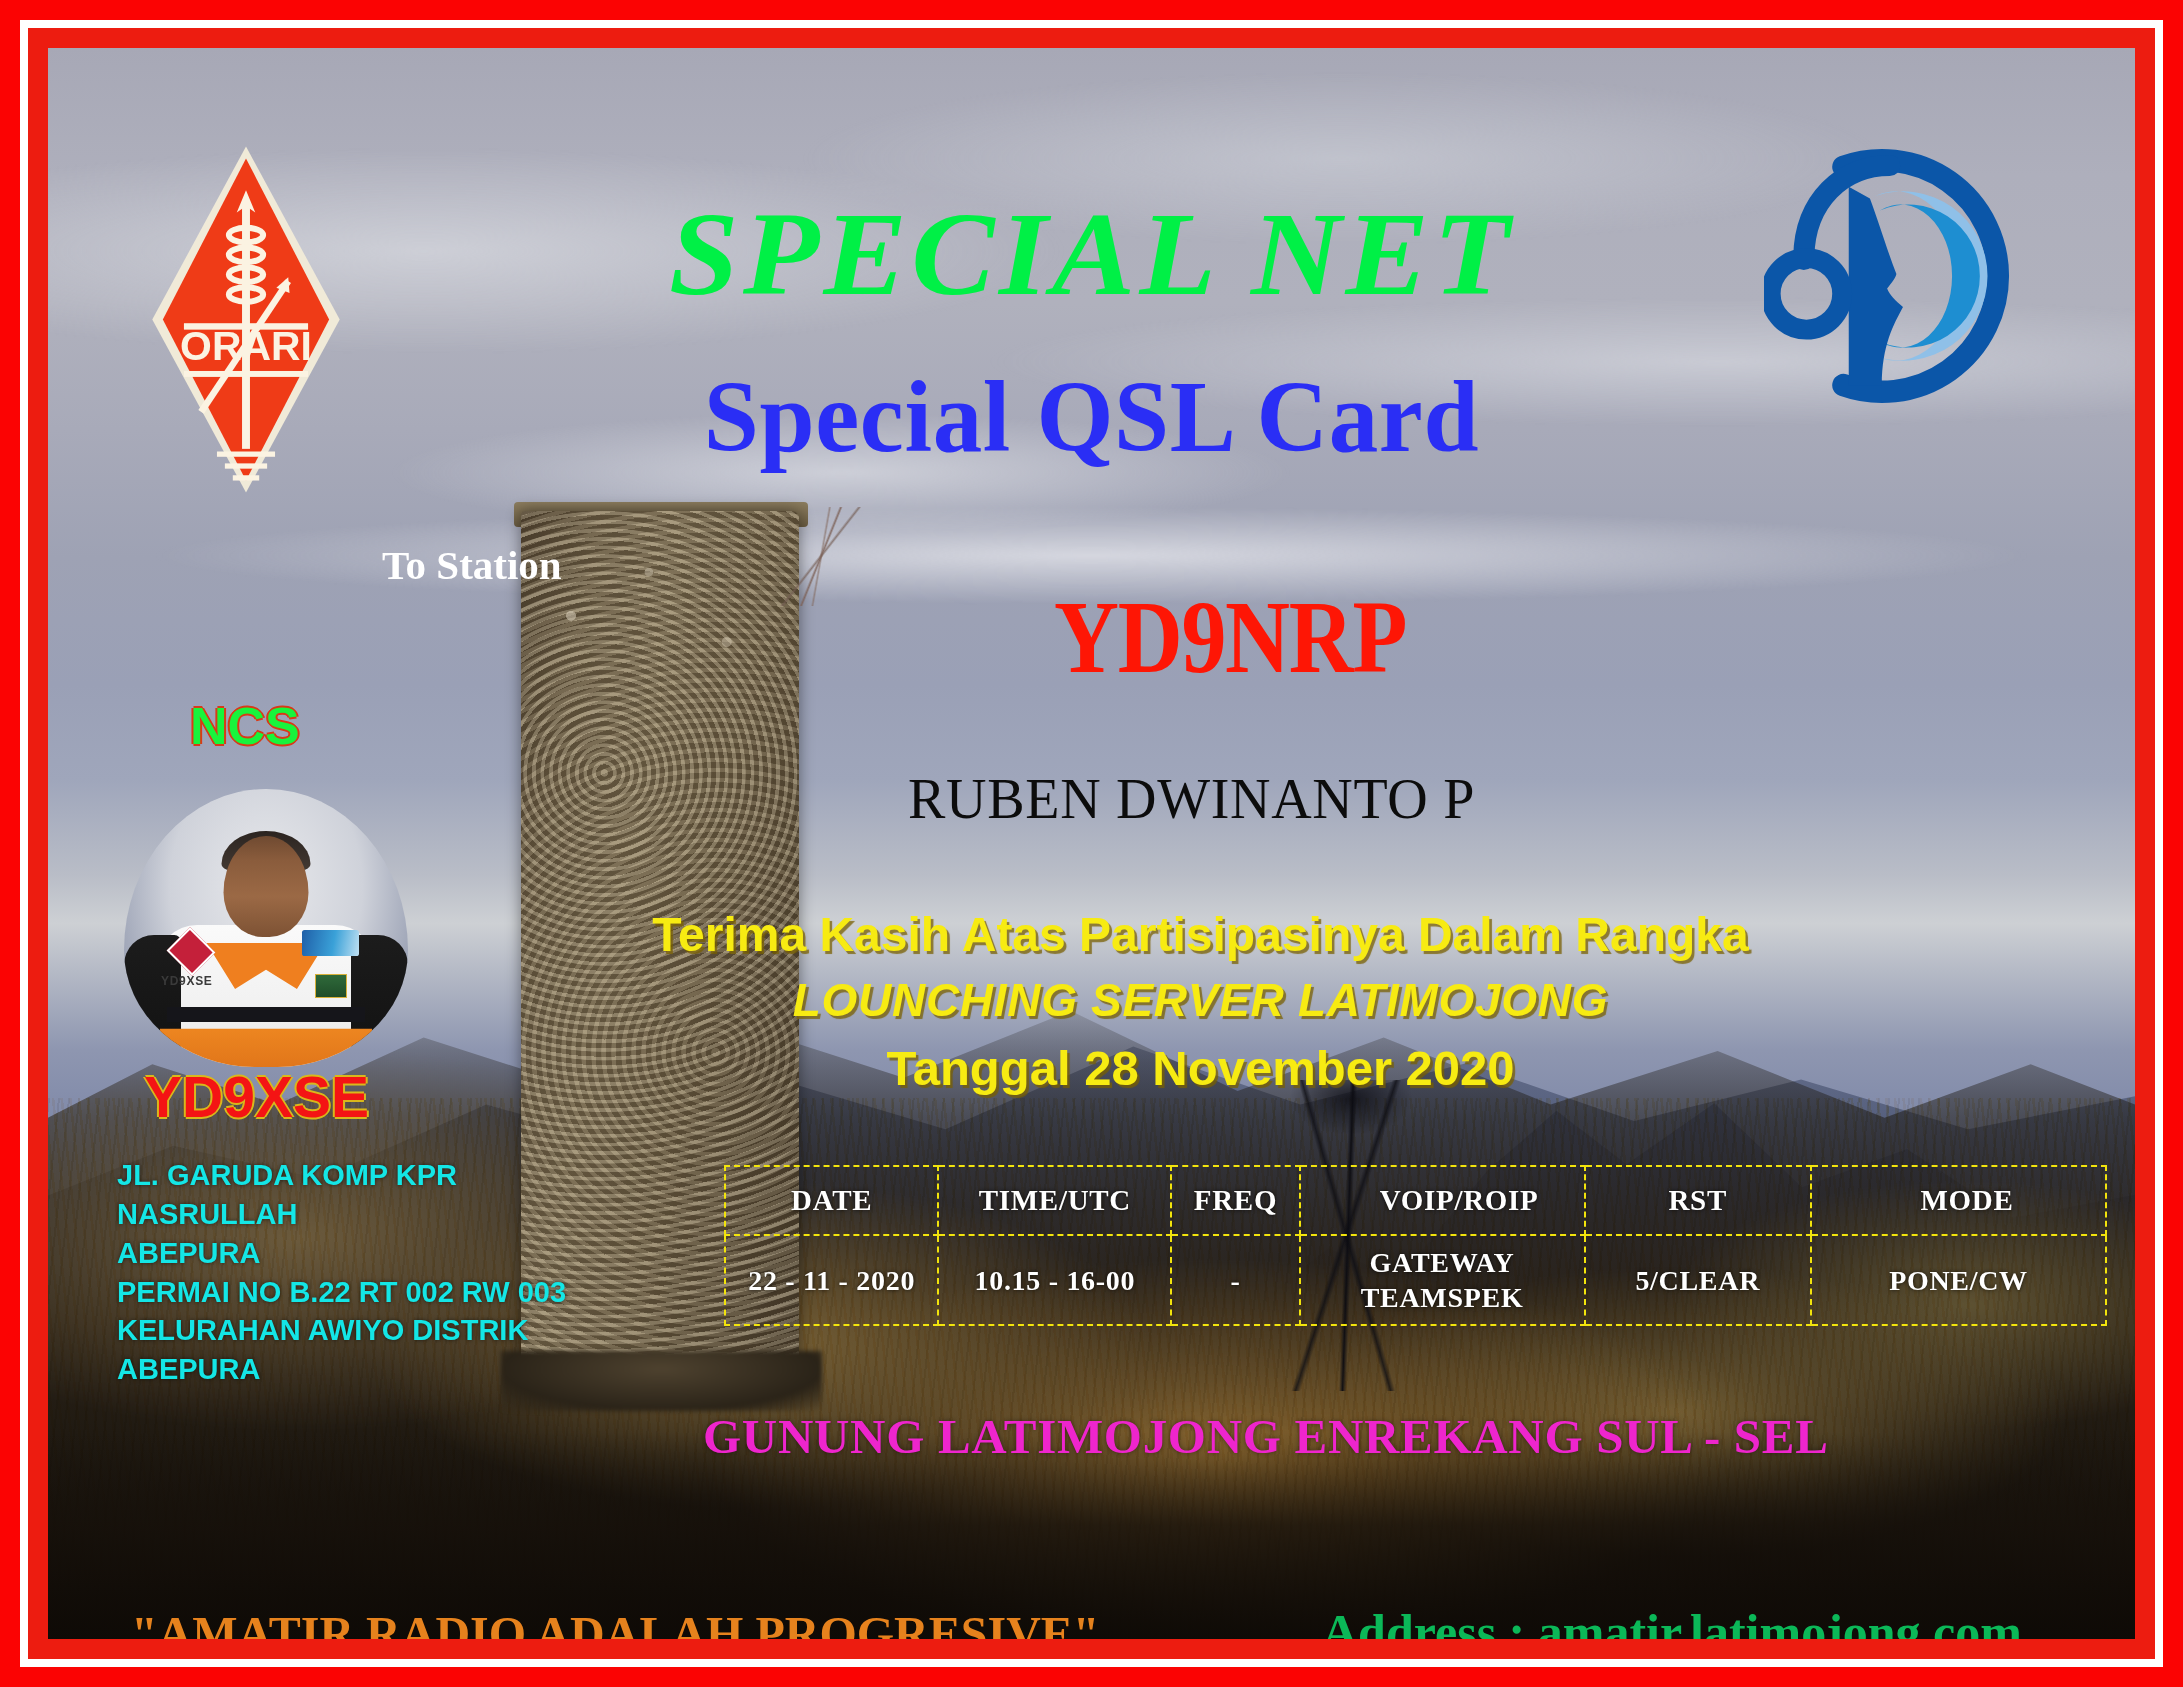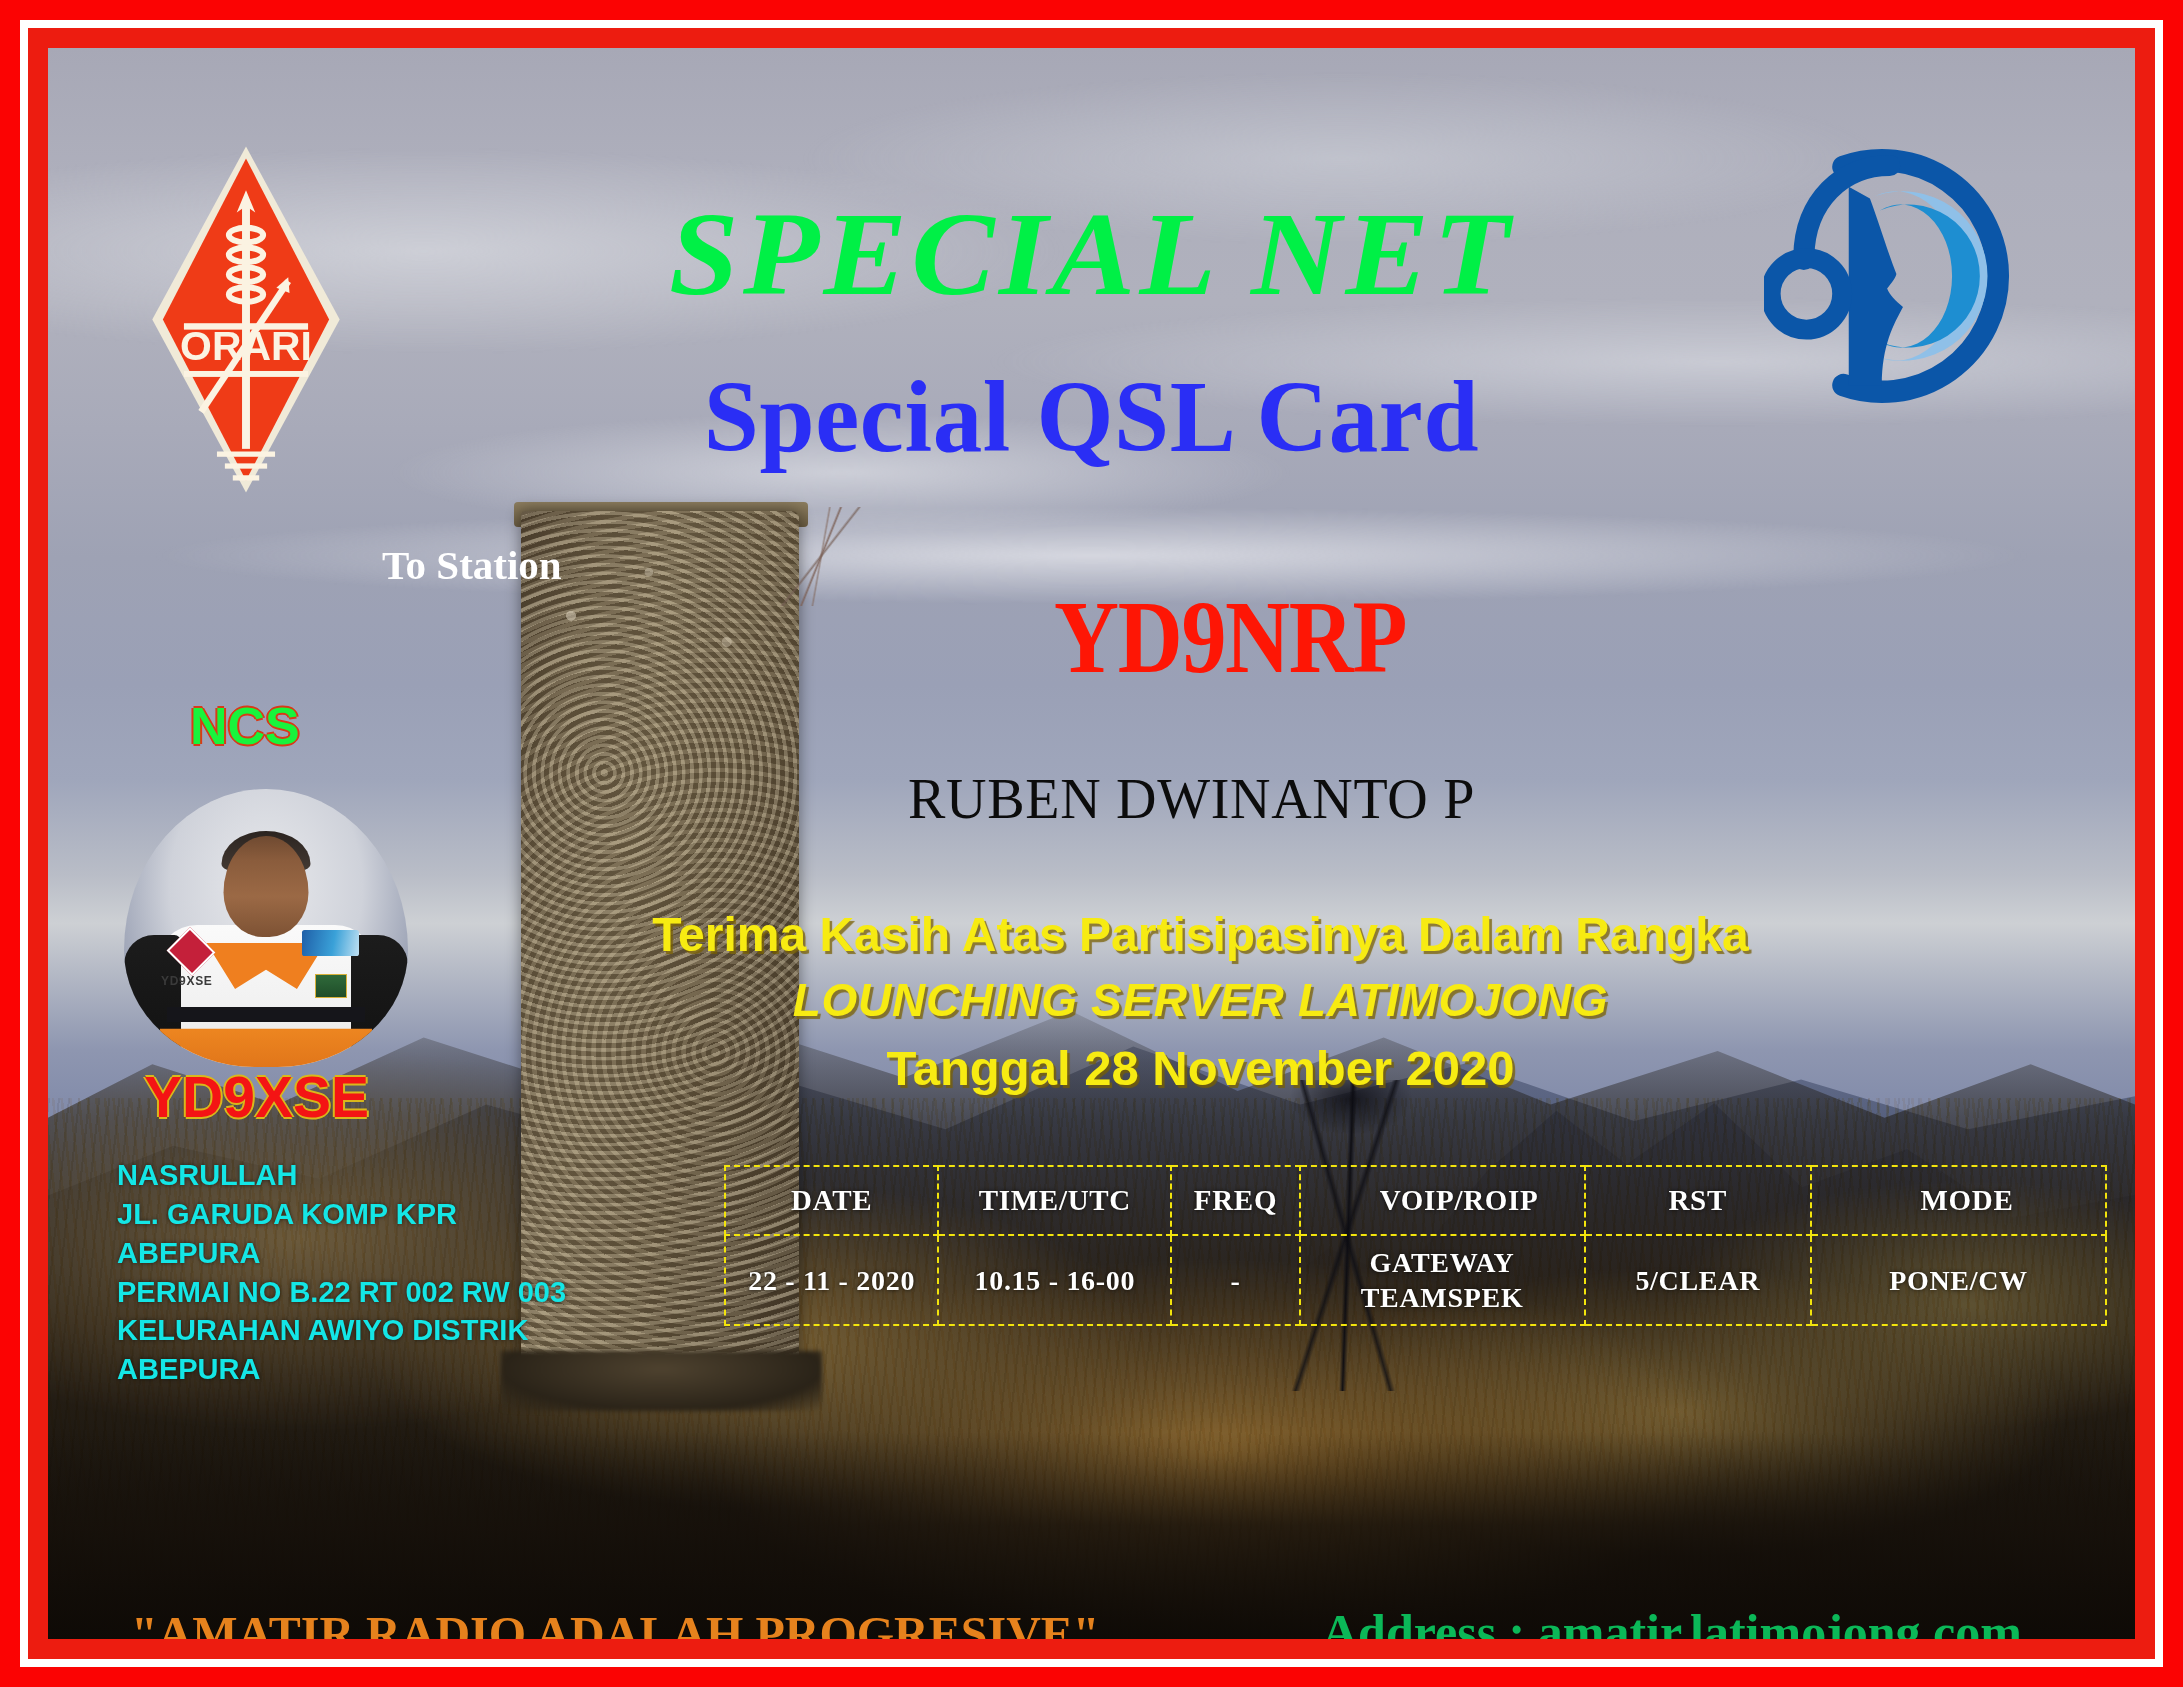--- a/index.html
+++ b/index.html
@@ -457,22 +457,22 @@
     <div class="t-yd9xse">YD9XSE</div>
 
     <div class="t-call">YD9NRP</div>
     <div class="t-name">RUBEN DWINANTO P</div>
 
     <div class="y-line y1">Terima Kasih Atas Partisipasinya Dalam Rangka</div>
     <div class="y-line y2">LOUNCHING SERVER LATIMOJONG</div>
     <div class="y-line y3">Tanggal  28  November  2020</div>
 
     <div class="addr">
+      <div>JL. GARUDA KOMP KPR</div>
       <div>NASRULLAH</div>
-      <div>JL. GARUDA KOMP KPR</div>
       <div>ABEPURA</div>
       <div>PERMAI NO B.22 RT 002 RW 003</div>
       <div>KELURAHAN AWIYO DISTRIK</div>
       <div>ABEPURA</div>
     </div>
 
     <table class="qso">
       <tbody>
         <tr class="hd">
           <td class="c-date">DATE</td>
@@ -486,19 +486,20 @@
           <td>22 - 11 - 2020</td>
           <td>10.15 - 16-00</td>
           <td>-</td>
           <td>GATEWAY TEAMSPEK</td>
           <td>5/CLEAR</td>
           <td>PONE/CW</td>
         </tr>
       </tbody>
     </table>
 
+    <div class="t-gunung">GUNUNG LATIMOJONG ENREKANG SUL - SEL</div>
 
     <div class="t-motto">"AMATIR  RADIO ADALAH PROGRESIVE"</div>
     <div class="t-addr-url">Address  : amatir.latimojong.com</div>
 
   </div>
 </div>
 
 
 </body></html>

